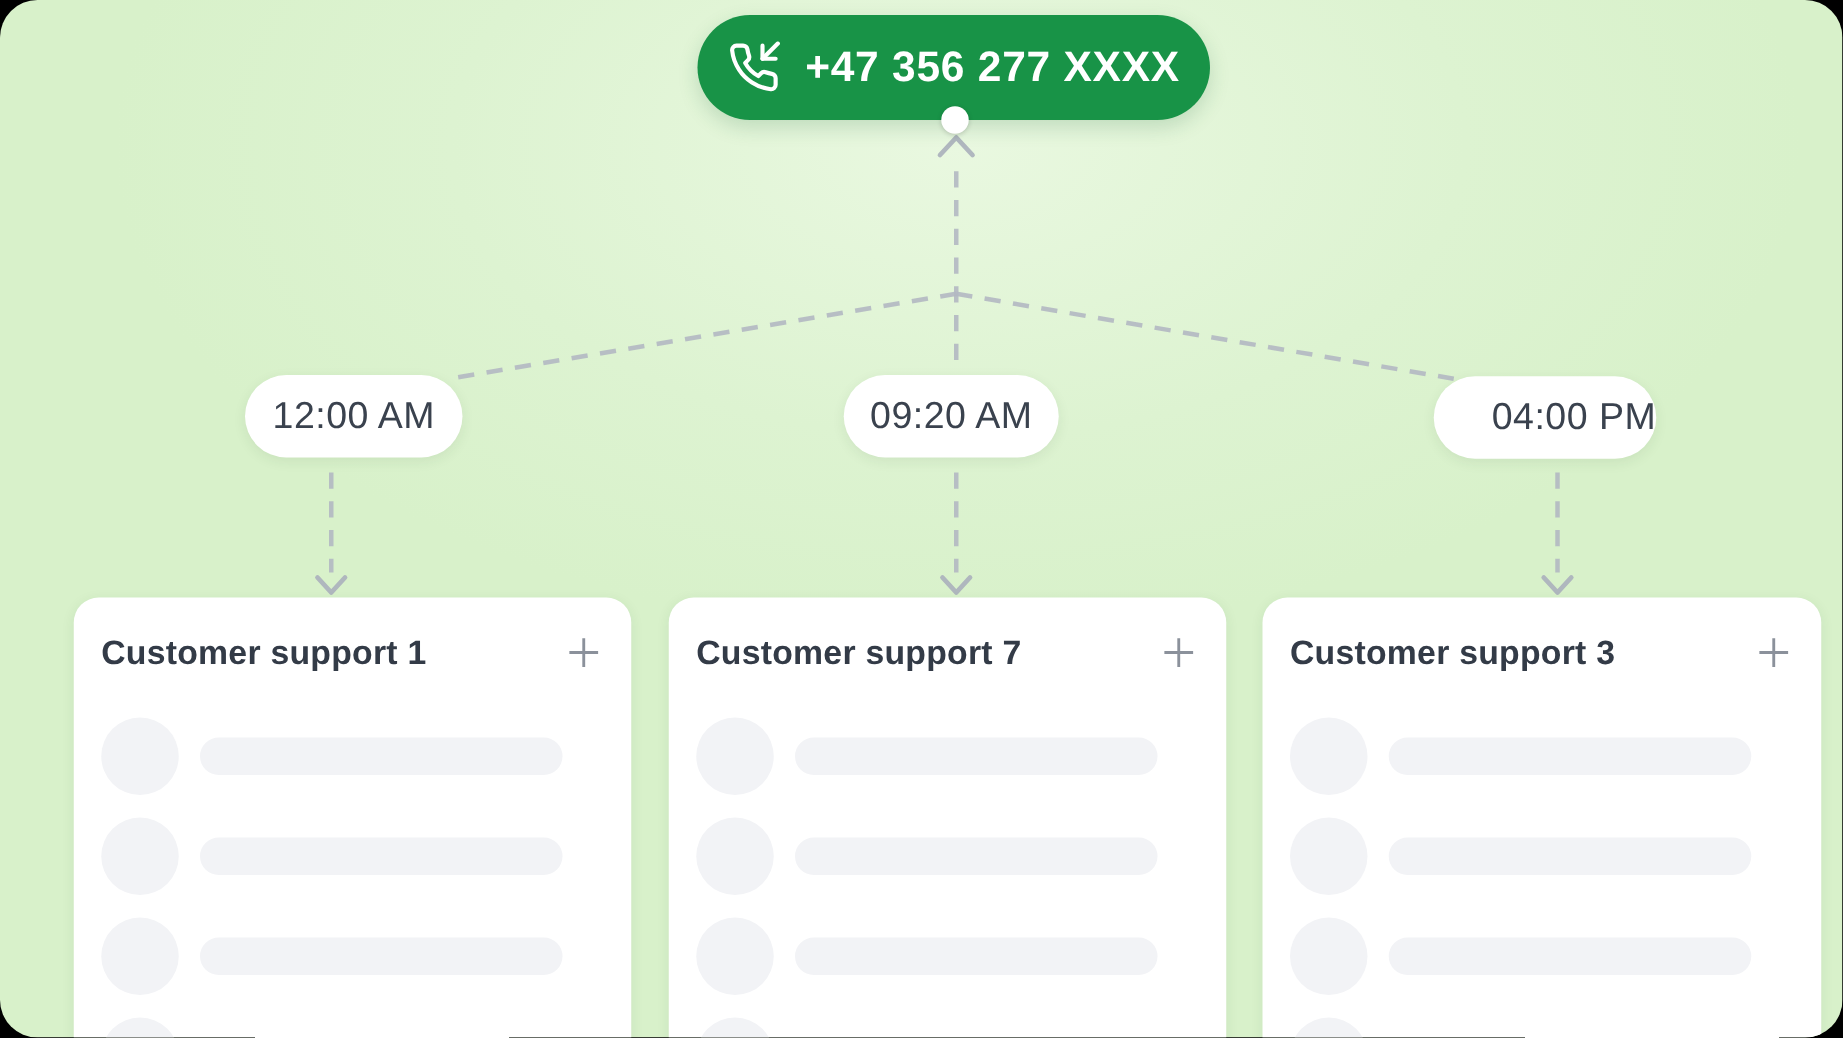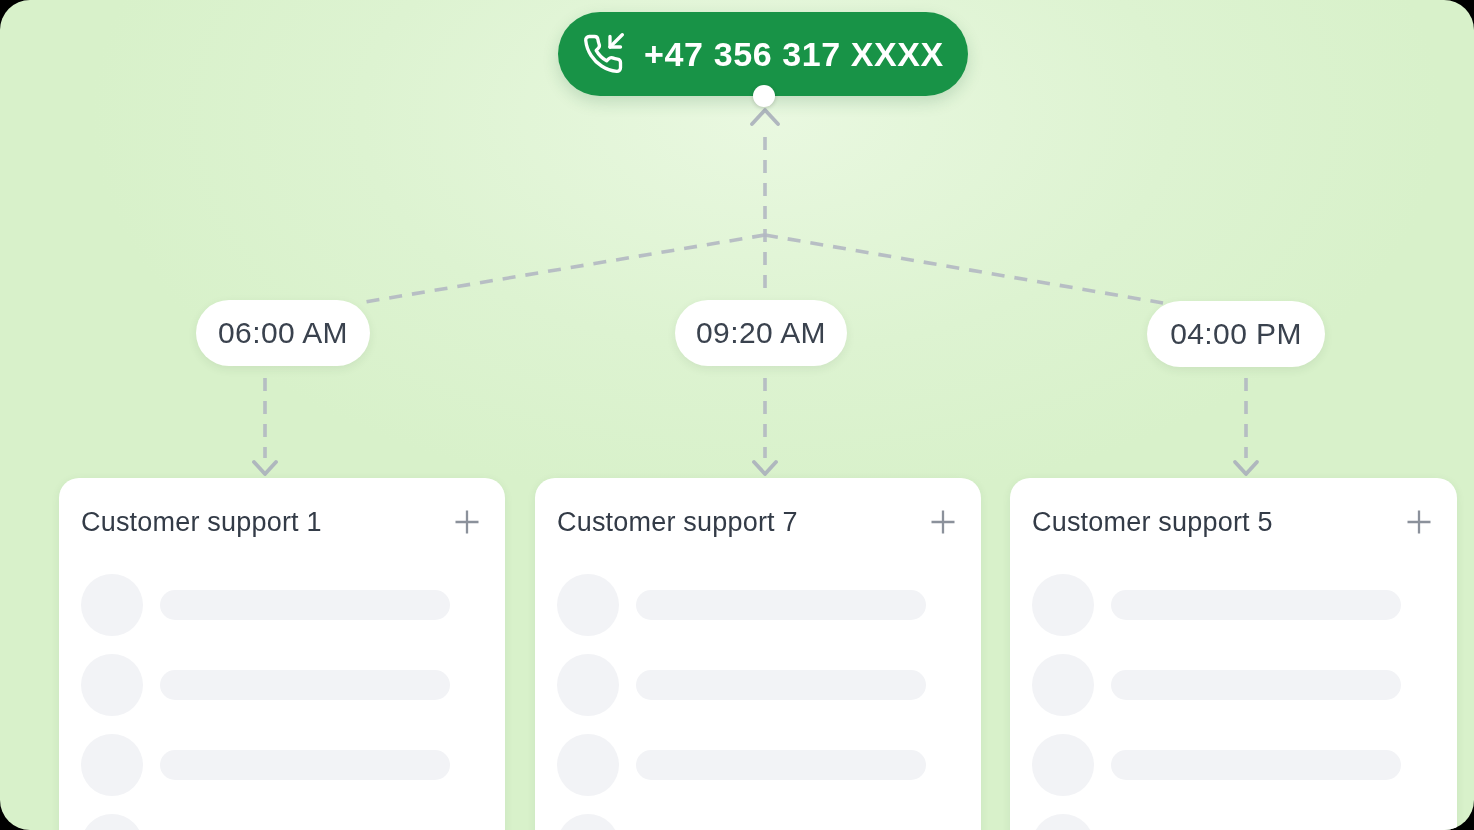--- a/index.html
+++ b/index.html
@@ -28,32 +28,32 @@
   }
 
   .time-pill{
     position:absolute;height:66px;background:#fff;border-radius:33px;
     display:flex;align-items:center;justify-content:center;
     color:#3a424e;font-size:30px;font-weight:500;letter-spacing:.4px;
     box-shadow:0 3px 10px rgba(35,70,40,.08);cursor:pointer;white-space:nowrap;
   }
   #time-pill-1{left:196px;top:300px;width:174px;}
   #time-pill-2{left:675px;top:300px;width:172px;}
-  #time-pill-3{left:1147px;top:301px;width:178px;}
+  #time-pill-3{left:1147px;top:301px;width:178px;justify-content:flex-end;}
 
   .card{
     position:absolute;top:478px;height:430px;background:#fff;border-radius:20px;
     padding:26px 22px 0 22px;box-sizing:border-box;
     box-shadow:0 2px 10px rgba(35,70,40,.07);
   }
   #card-1{left:59px;width:446px;}
   #card-2{left:535px;width:446px;}
   #card-3{left:1010px;width:447px;}
   .card-header{display:flex;align-items:center;justify-content:space-between;height:36px;}
-  .card-title{margin:0;font-size:27px;font-weight:400;color:#333b47;letter-spacing:.2px;}
+  .card-title{margin:0;font-size:27px;font-weight:700;color:#333b47;letter-spacing:.2px;}
   .add-btn{
     background:none;border:none;padding:0;width:32px;height:32px;cursor:pointer;
     display:flex;align-items:center;justify-content:center;
   }
   .rows{margin-top:34px;}
   .srow{display:flex;align-items:center;height:62px;margin-bottom:18px;}
   .scircle{width:62px;height:62px;border-radius:50%;background:#f2f3f6;flex:0 0 auto;}
   .sbar{width:290px;height:30px;border-radius:15px;background:#f2f3f6;margin-left:17px;}
 </style>
 </head>
@@ -75,27 +75,27 @@
   </svg>
 
   <div class="number-pill">
     <span>
       <svg width="42" height="42" viewBox="0 0 24 24" stroke="#ffffff" stroke-width="1.9" fill="none" stroke-linecap="round" stroke-linejoin="round">
         <polyline points="16 2 16 8 22 8"></polyline>
         <line x1="23" y1="1" x2="16" y2="8"></line>
         <path d="M22 16.92v3a2 2 0 0 1-2.18 2 19.79 19.79 0 0 1-8.63-3.07 19.5 19.5 0 0 1-6-6 19.79 19.79 0 0 1-3.07-8.67A2 2 0 0 1 4.11 2h3a2 2 0 0 1 2 1.72 12.84 12.84 0 0 0 .7 2.81 2 2 0 0 1-.45 2.11L8.09 9.91a16 16 0 0 0 6 6l1.27-1.27a2 2 0 0 1 2.11-.45 12.84 12.84 0 0 0 2.81.7A2 2 0 0 1 22 16.92z"></path>
       </svg>
     </span>
-    <span class="num">+47 356 317 XXXX</span>
+    <span class="num">+47 356 277 XXXX</span>
   </div>
 
   <div class="dot"></div>
 
   <div class="time-pill" id="time-pill-1">
-    <span>06:00 AM</span>
+    <span>12:00 AM</span>
   </div>
   <div class="time-pill" id="time-pill-2">
     <span>09:20 AM</span>
   </div>
   <div class="time-pill" id="time-pill-3">
     <span>04:00 PM</span>
   </div>
 
   <div class="card" id="card-1">
     <div class="card-header">
@@ -148,21 +148,21 @@
           <span class="sbar"></span>
         </div>
         <div class="srow">
           <span class="scircle"></span>
         </div>
       </div>
   </div>
 
   <div class="card" id="card-3">
     <div class="card-header">
-      <h3 class="card-title">Customer support 5</h3>
+      <h3 class="card-title">Customer support 3</h3>
       <button class="add-btn" aria-label="add">
         <svg width="30" height="30" viewBox="0 0 30 30">
           <path d="M15 3.5 V26.5 M3.5 15 H26.5" stroke="#8b919b" stroke-width="2.3" fill="none"></path>
         </svg>
       </button>
     </div>
     <div class="rows">
         <div class="srow">
           <span class="scircle"></span>
           <span class="sbar"></span>

